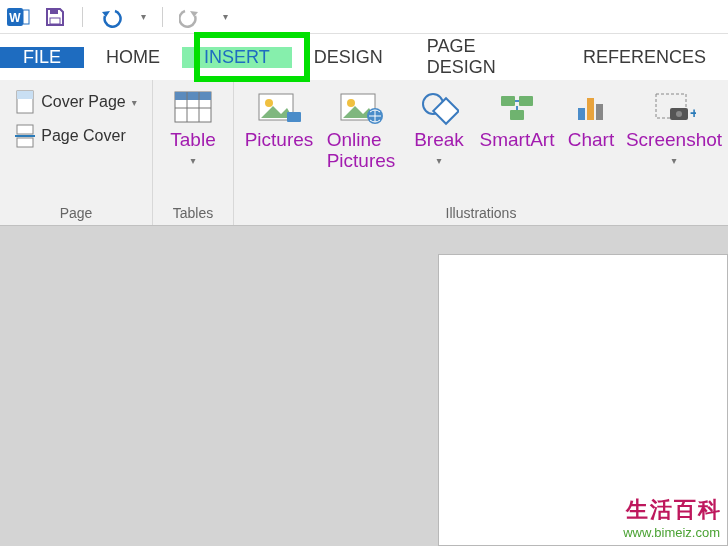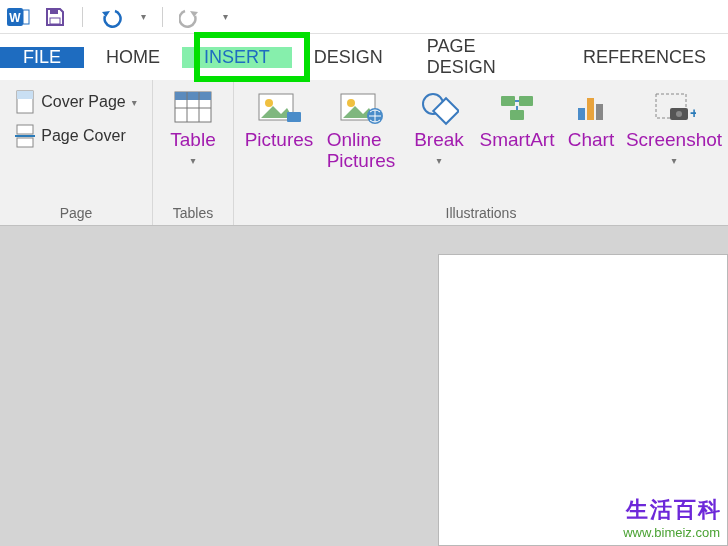--- a/index.html
+++ b/index.html
@@ -24,21 +24,21 @@
 
 .bigbtn { display: flex; flex-direction: column; align-items: center; justify-content: flex-start; width: 78px; padding-top: 4px; cursor: pointer; gap: 4px; }
 .bigbtn.wider { width: 96px; }
 .bigbtn .lbl { font-size: 19px; color: #a21caf; text-align: left; line-height: 1.1; }
 .drop-caret { font-size: 10px; color: #777; }
 
 .doc-area { position: absolute; top: 226px; left: 0; right: 0; bottom: 0; background: #d4d4d4; }
 .page { position: absolute; right: 0; top: 28px; width: 290px; height: 292px; background: #fff; border: 1px solid #b8b8b8; }
 
 .watermark { position: absolute; right: 6px; bottom: 6px; text-align: right; }
-.wm-main { font-size: 22px; font-weight: bold; color: #6d28d9; font-family: "SimHei","Microsoft YaHei",sans-serif; letter-spacing: 2px; text-shadow: 0 0 2px #fff; }
+.wm-main { font-size: 22px; font-weight: bold; color: #be185d; font-family: "SimHei","Microsoft YaHei",sans-serif; letter-spacing: 2px; text-shadow: 0 0 2px #fff; }
 .wm-sub { font-size: 13px; color: #4aa233; background: rgba(255,255,255,0.5); padding: 0 2px; }
 
 svg { display: block; }
 </style>
 </head>
 <body>
 
 <div class="qat">
   <span>
     <svg width="24" height="24">

